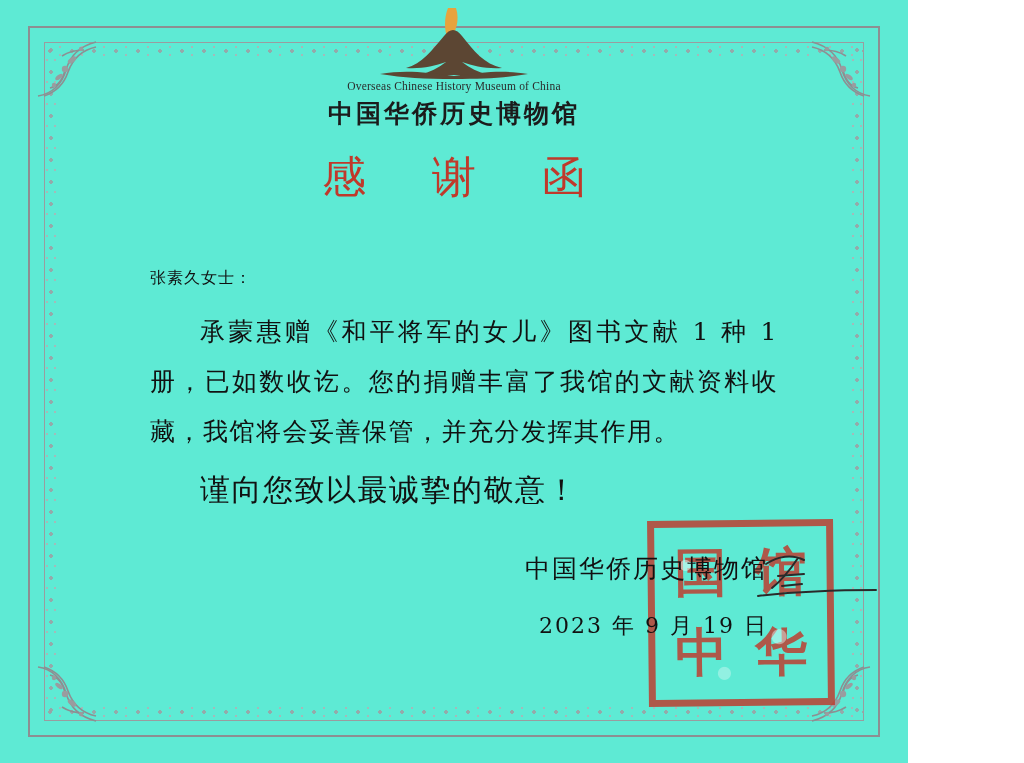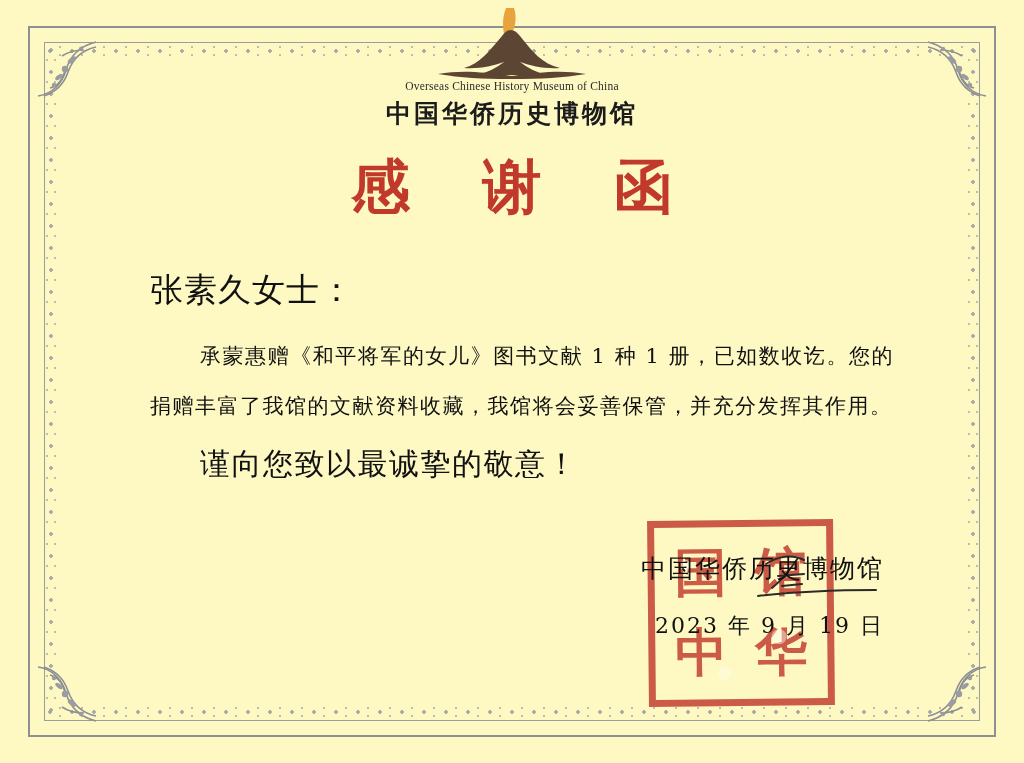--- a/index.html
+++ b/index.html
@@ -10,23 +10,23 @@
   body {
     width: 1024px;
     height: 763px;
     font-family: "Liberation Serif", serif;
     color: #1a1a1a;
     overflow: hidden;
   }
 
   .certificate {
     position: relative;
-    width: 1024px;
+    width: 908px;
     height: 763px;
-    background: #fef9c3;
+    background: #5eead4;
     box-sizing: border-box;
   }
 
   
   .border-outer {
     position: absolute;
     left: 28px;
     top: 26px;
     right: 28px;
     bottom: 26px;
@@ -117,56 +117,56 @@
   }
 
   
   .title {
     position: absolute;
     left: 0;
     right: 0;
     top: 148px;
     text-align: center;
     font-family: "DejaVu Serif", serif;
-    font-size: 59px;
-    font-weight: 700;
+    font-size: 44px;
+    font-weight: 400;
     letter-spacing: 26px;
     text-indent: 26px;
     color: #c0392b;
   }
 
   
   .body-area {
     position: absolute;
     left: 150px;
     right: 130px;
     top: 268px;
   }
   .salutation-row {
     display: flex;
     align-items: baseline;
     justify-content: space-between;
   }
   .salutation {
     font-family: "DejaVu Serif", serif;
-    font-size: 33px;
+    font-size: 16px;
     color: #111;
     letter-spacing: 1px;
     text-align: right;
   }
   .serial {
     font-family: "Liberation Serif", serif;
     font-size: 25px;
     color: #111;
     letter-spacing: 0.5px;
   }
   .paragraph {
     margin-top: 18px;
     font-family: "DejaVu Serif", serif;
-    font-size: 21px;
+    font-size: 25px;
     line-height: 50px;
     color: #111;
     text-indent: 50px;
     letter-spacing: 1.5px;
     text-align: justify;
   }
   .closing {
     margin-top: 10px;
     font-family: Liberation Mono, monospace;
     font-size: 30px;

